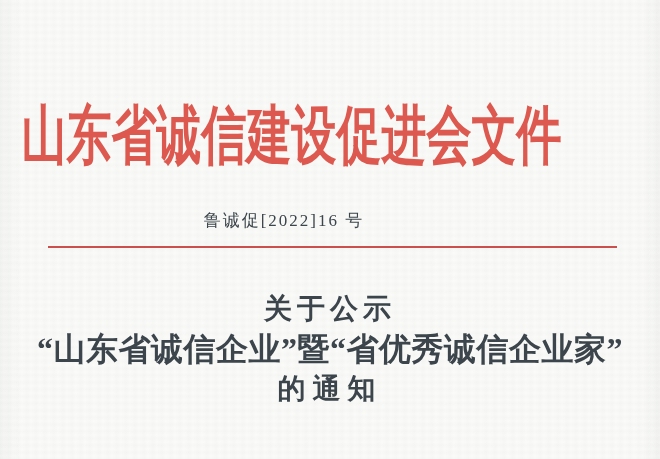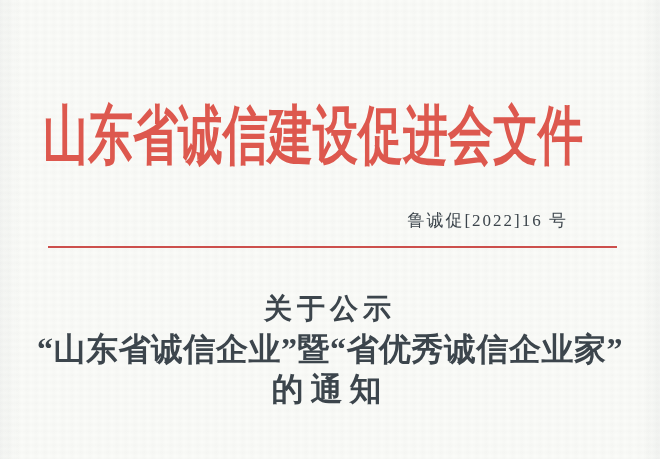--- a/index.html
+++ b/index.html
@@ -19,39 +19,39 @@
       repeating-linear-gradient(90deg, rgba(0,0,0,0.010) 0px, rgba(255,255,255,0) 4px, rgba(0,0,0,0.012) 9px),
       linear-gradient(90deg, rgba(120,130,140,0.05) 0%, rgba(255,255,255,0) 3%, rgba(255,255,255,0) 97%, rgba(120,130,140,0.05) 100%);
     overflow: hidden;
     font-family: "Liberation Serif", "DejaVu Serif", serif;
   }
   .org-title {
     position: absolute;
     top: 112px;
     left: 0;
     width: 583px;
-    text-align: right;
+    text-align: center;
     color: var(--accent-red, #dd584e);
     font-weight: bold;
     font-size: 45px;
     line-height: 1;
     white-space: nowrap;
     letter-spacing: 0px;
   }
   .org-title .stretch {
     display: inline-block;
     transform: scaleY(1.42);
     transform-origin: center 40%;
   }
   .doc-number {
     position: absolute;
     top: 212px;
     left: 0;
     width: 568px;
-    text-align: right;
+    text-align: center;
     color: var(--ink, #3c454c);
     font-size: 17px;
     letter-spacing: 2px;
     line-height: 1.1;
   }
   .red-rule {
     position: absolute;
     top: 246px;
     left: 48px;
     width: 569px;
@@ -71,21 +71,21 @@
   .nt-line1 {
     font-size: 28px;
     letter-spacing: 5px;
   }
   .nt-line2, .nt-line3 {
     font-size: 32px;
     letter-spacing: 0.5px;
     white-space: nowrap;
   }
   .nt-line4 {
-    font-size: 32px;
+    font-size: 28px;
     letter-spacing: 7px;
   }
 </style>
 </head>
 <body>
 
 <div class="page">
 
   <div class="org-title">
     <span class="stretch">山东省诚信建设促进会文件</span>

